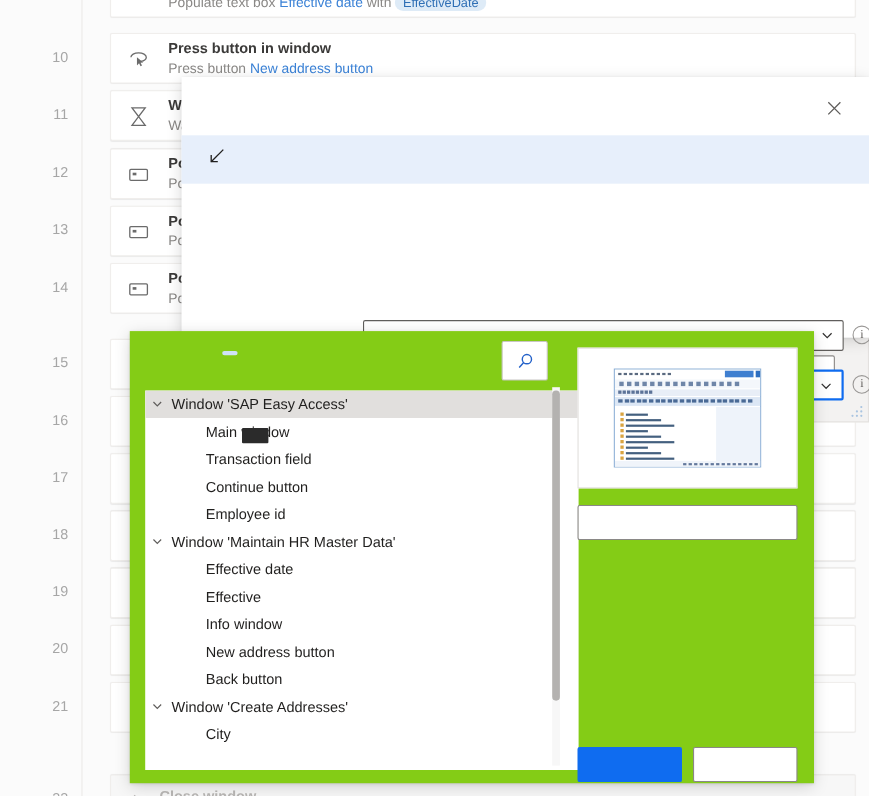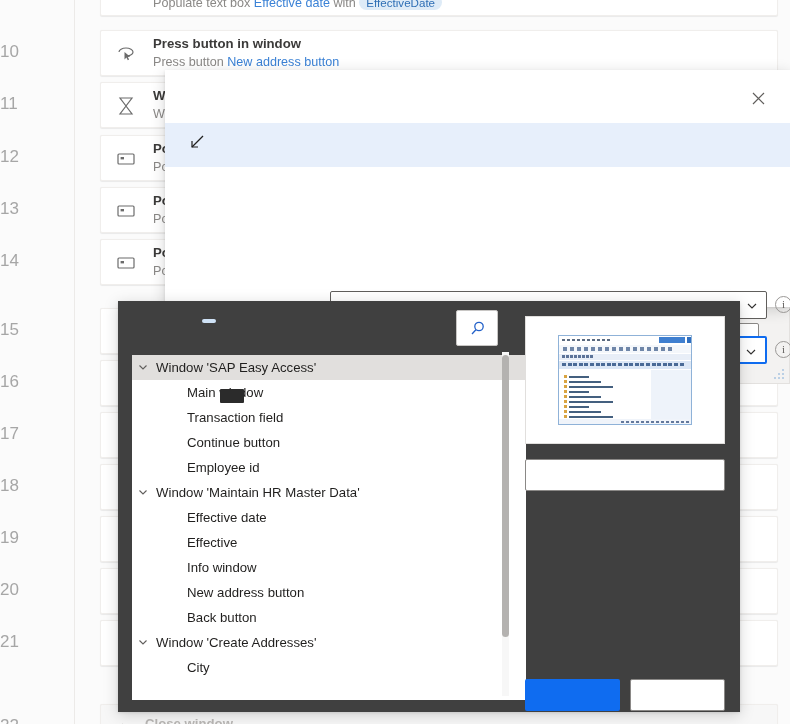--- a/index.html
+++ b/index.html
@@ -16,22 +16,22 @@
   
   .flow { position: absolute; inset: 0; background: #fbfbfb; }
   .flow-gutter {
     position: absolute; left: 0; top: 0; width: 75px; height: 724px;
     background: #fbfbfb; border-right: 1px solid #eceae8;
   }
   .flow-row {
     position: absolute; left: 0; right: 0; height: 52px;
   }
   .flow-num {
-    position: absolute; left: 0; width: 62px; text-align: left;
-    font-size: 17px; color: #a6a6a6; line-height: 52px;
+    position: absolute; left: 0; width: 62px; text-align: right;
+    font-size: 13px; color: #a6a6a6; line-height: 52px;
   }
   .flow-card {
     position: absolute; left: 100px; right: 12px; top: 4px; height: 46px;
     background: #ffffff; border: 1px solid #f0eeec; border-radius: 2px;
     box-shadow: 0 0.3px 0.9px rgba(0,0,0,.07);
   }
   .flow-card.sel { background: #f7f7f7; }
   .flow-ico {
     position: absolute; left: 14px; top: 12px; width: 22px; height: 22px;
     color: #6b6b6b;
@@ -125,21 +125,21 @@
   .finfo {
     position: absolute; left: 583px; top: 5px; width: 17px; height: 17px;
     border: 1px solid #9a9896; border-radius: 50%;
     color: #605e5c; font-size: 11px; line-height: 15px; text-align: center;
     font-family: "Liberation Serif", serif;
   }
 
   
   .picker {
     position: absolute; left: 118px; top: 301px; width: 622px; height: 411px;
-    background: #404040; box-shadow: 0 3.2px 14px rgba(0,0,0,.17), 0 0.6px 3px rgba(0,0,0,.11);
+    background: #84cc16; box-shadow: 0 3.2px 14px rgba(0,0,0,.17), 0 0.6px 3px rgba(0,0,0,.11);
   }
   .pk-title {
     position: absolute; left: 14px; top: 19px;
     font-size: 13.6px; font-weight: 700; color: #201f1e;
   }
   .pk-badge {
     position: absolute; left: 84px; top: 18px;
     background: #cfe2f6; color: #f4f8fd; font-size: 11.5px; font-weight: 600;
     padding: 2px 7px; border-radius: 2px;
   }

